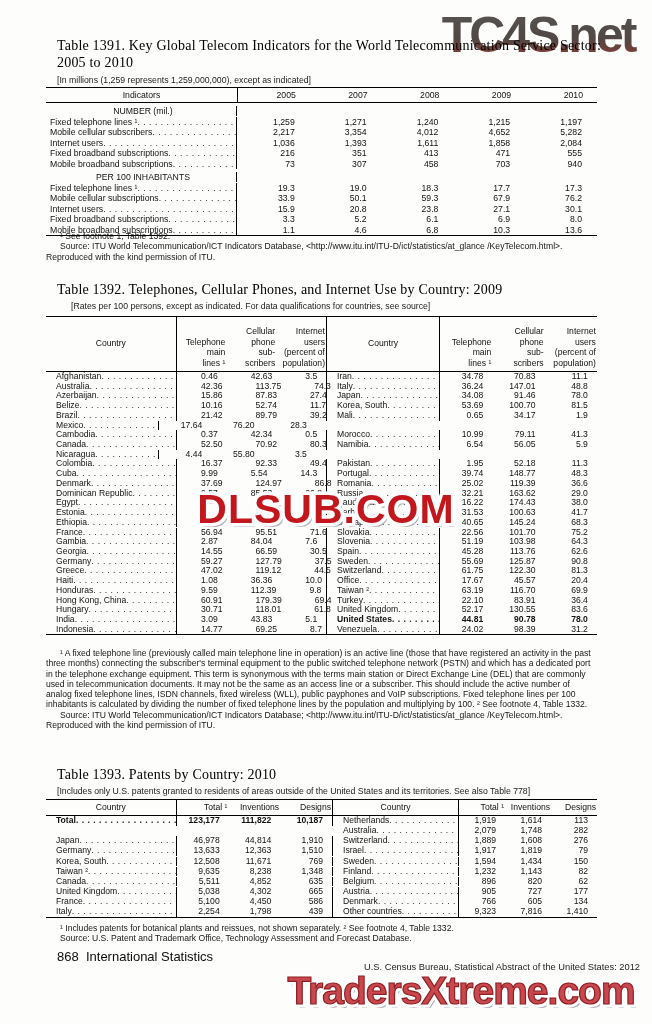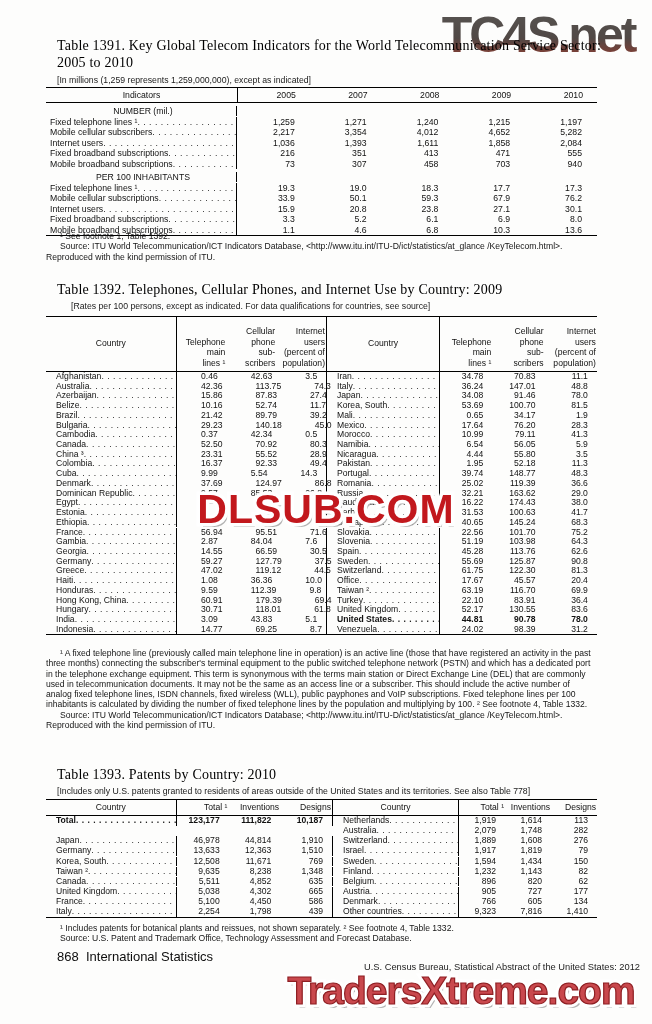--- a/index.html
+++ b/index.html
@@ -345,29 +345,20 @@
           <div class="cc">
             <span class="nm">Mali</span>
             <span class="dots"></span>
           </div>
           <div class="vcell num">0.65</div>
           <div class="vcell num">34.17</div>
           <div class="vcell num">1.9</div>
         </div>
       </div>
       <div class="row">
-        <div class="half lh">
-          <div class="cc">
-            <span class="nm">Bulgaria</span>
-            <span class="dots"></span>
-          </div>
-          <div class="vcell num">29.23</div>
-          <div class="vcell num">140.18</div>
-          <div class="vcell num">45.0</div>
-        </div>
         <div class="half rh">
           <div class="cc">
             <span class="nm">Mexico</span>
             <span class="dots"></span>
           </div>
           <div class="vcell num">17.64</div>
           <div class="vcell num">76.20</div>
           <div class="vcell num">28.3</div>
         </div>
       </div>
@@ -405,29 +396,20 @@
           <div class="cc">
             <span class="nm">Namibia</span>
             <span class="dots"></span>
           </div>
           <div class="vcell num">6.54</div>
           <div class="vcell num">56.05</div>
           <div class="vcell num">5.9</div>
         </div>
       </div>
       <div class="row">
-        <div class="half lh">
-          <div class="cc">
-            <span class="nm">China ³</span>
-            <span class="dots"></span>
-          </div>
-          <div class="vcell num">23.31</div>
-          <div class="vcell num">55.52</div>
-          <div class="vcell num">28.9</div>
-        </div>
         <div class="half rh">
           <div class="cc">
             <span class="nm">Nicaragua</span>
             <span class="dots"></span>
           </div>
           <div class="vcell num">4.44</div>
           <div class="vcell num">55.80</div>
           <div class="vcell num">3.5</div>
         </div>
       </div>

